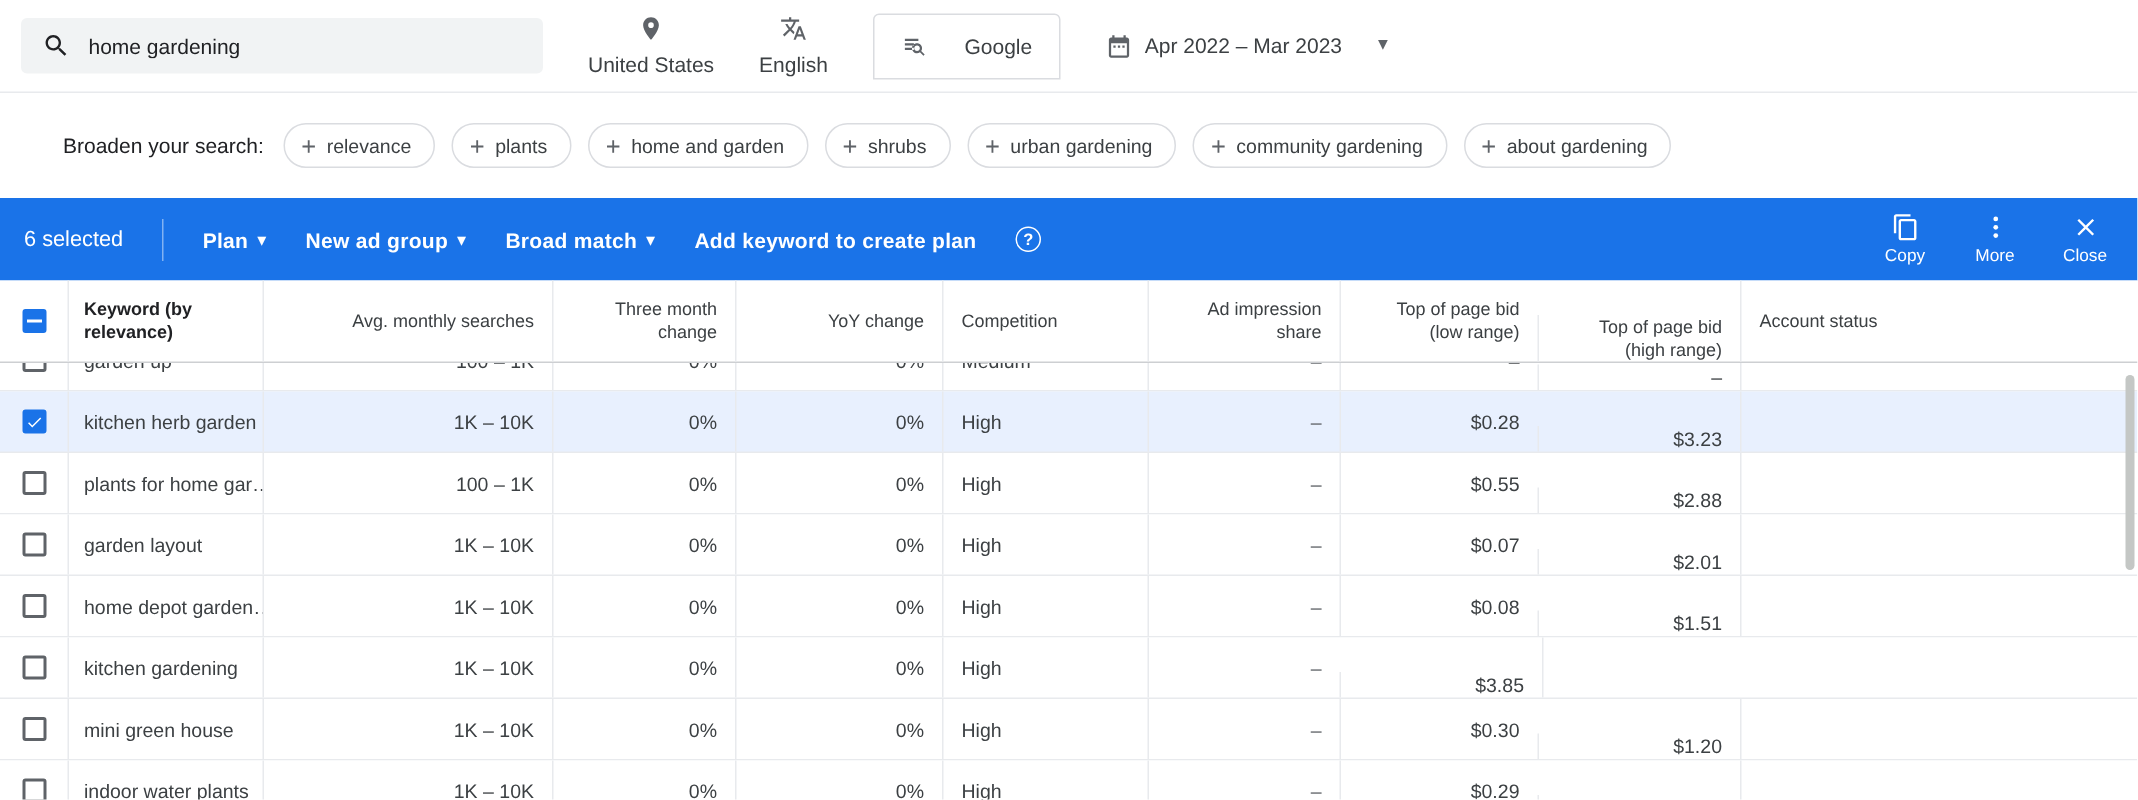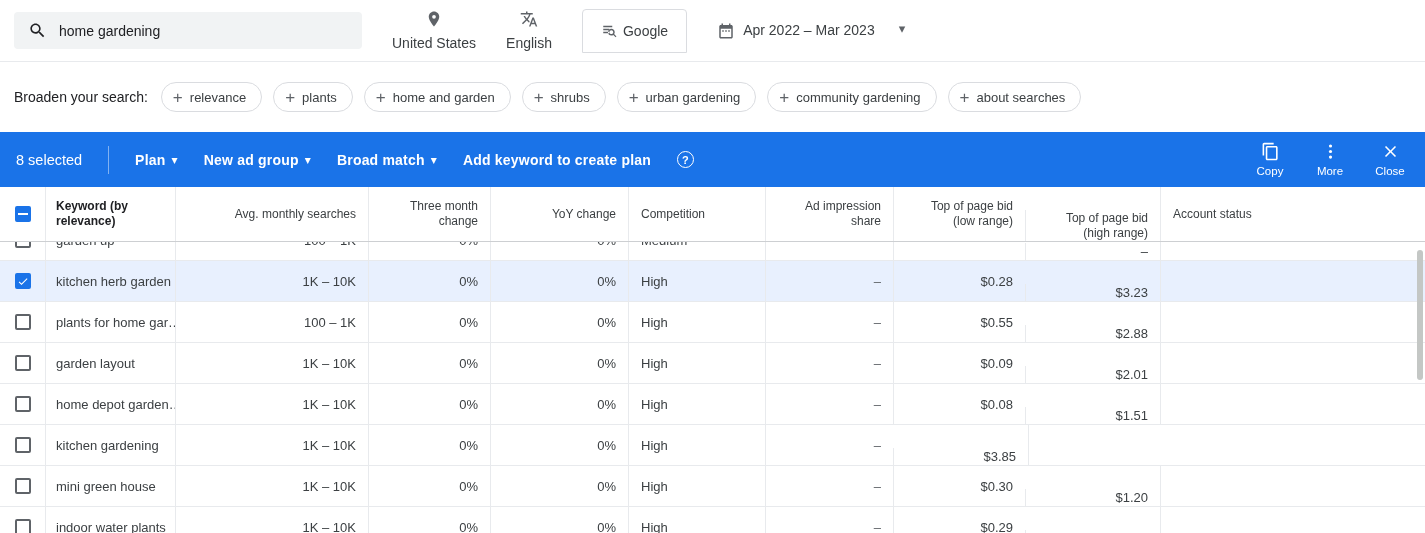--- a/index.html
+++ b/index.html
@@ -12,30 +12,30 @@
   
   .topbar{ height:62px; display:flex; align-items:center; padding:0 14px; gap:30px;
            border-bottom:1px solid #e8eaed; }
   .search-box{ width:348px; height:37px; background:#f1f3f4; border-radius:4px;
                display:flex; align-items:center; padding:0 14px; gap:12px; }
   .search-box svg{ width:19px; height:19px; fill:#202124; flex:none; }
   .search-box input{ border:none; background:transparent; outline:none; flex:1;
                      font:inherit; font-size:14px; color:#202124; }
   .tb-item{ display:flex; align-items:center; gap:7px; color:#3c4043; cursor:pointer;flex-direction:column; }
   .tb-item svg{ width:18px; height:18px; fill:#5f6368; flex:none; }
-  .network-box{ display:flex; align-items:center; gap:4px; height:44px; padding:0 18px;
+  .network-box{ display:flex; align-items:center; gap:24px; height:44px; padding:0 18px;
                 border:1px solid #dadce0; border-radius:4px 4px 0 0; cursor:pointer; }
   .network-box svg{ width:18px; height:18px; fill:#5f6368; }
   .date-box{ display:flex; gap:8px; cursor:pointer; }
   .date-box svg{ width:18px; height:18px; fill:#5f6368; }
   .caret{ color:#5f6368; font-size:13px; line-height:1; }
   .date-caret{ margin-left:16px; }
 
   
-  .broaden{ height:70px; display:flex; align-items:center; padding:0 14px; gap:11px; }
+  .broaden{ height:70px; display:flex; align-items:center; padding:0 14px; gap:11px;margin-left:28px; }
   .broaden-label{ color:#202124; margin-right:2px; }
   .chip{ display:flex; align-items:center; gap:7px; height:30px; padding:0 15px 0 11px;
          border:1px solid #dadce0; border-radius:16px; font-size:13px; color:#3c4043;
          background:#fff; cursor:pointer; white-space:nowrap; }
   .chip .plus{ font-size:17px; color:#5f6368; line-height:1; font-weight:400; }
 
   
   .bluebar{ height:55px; background:#1a73e8; color:#fff; display:flex; align-items:center;
             padding:0 16px; }
   .bb-left{ display:flex; align-items:center; gap:26px; }
@@ -160,27 +160,27 @@
   <div class="chip">
       <span class="plus">+</span>
       <span>urban gardening</span>
     </div>
   <div class="chip">
       <span class="plus">+</span>
       <span>community gardening</span>
     </div>
   <div class="chip">
       <span class="plus">+</span>
-      <span>about searches</span>
+      <span>about gardening</span>
     </div>
 </div>
 
 <div class="bluebar">
   <div class="bb-left">
-    <span class="bb-count">8 selected</span>
+    <span class="bb-count">6 selected</span>
     <span class="bb-div"></span>
     <span class="bb-item">
         <span>Plan</span>
         <span class="caret">▾</span>
       </span>
     <span class="bb-item">
         <span>New ad group</span>
         <span class="caret">▾</span>
       </span>
     <span class="bb-item">
@@ -287,21 +287,21 @@
   <div class="row">
     <div class="cell c0 cb-cell">
         <span class="cb"></span>
       </div>
     <div class="cell c1 kw">garden layout</div>
     <div class="cell c2 right">1K – 10K</div>
     <div class="cell c3 right">0%</div>
     <div class="cell c4 right">0%</div>
     <div class="cell c5">High</div>
     <div class="cell c6 right dash">–</div>
-    <div class="cell c7 right">$0.09</div>
+    <div class="cell c7 right">$0.07</div>
     <div class="cell c8 right">$2.01</div>
     <div class="cell c9"></div>
   </div>
 
   <div class="row">
     <div class="cell c0 cb-cell">
         <span class="cb"></span>
       </div>
     <div class="cell c1 kw">home depot garden…</div>
     <div class="cell c2 right">1K – 10K</div>

